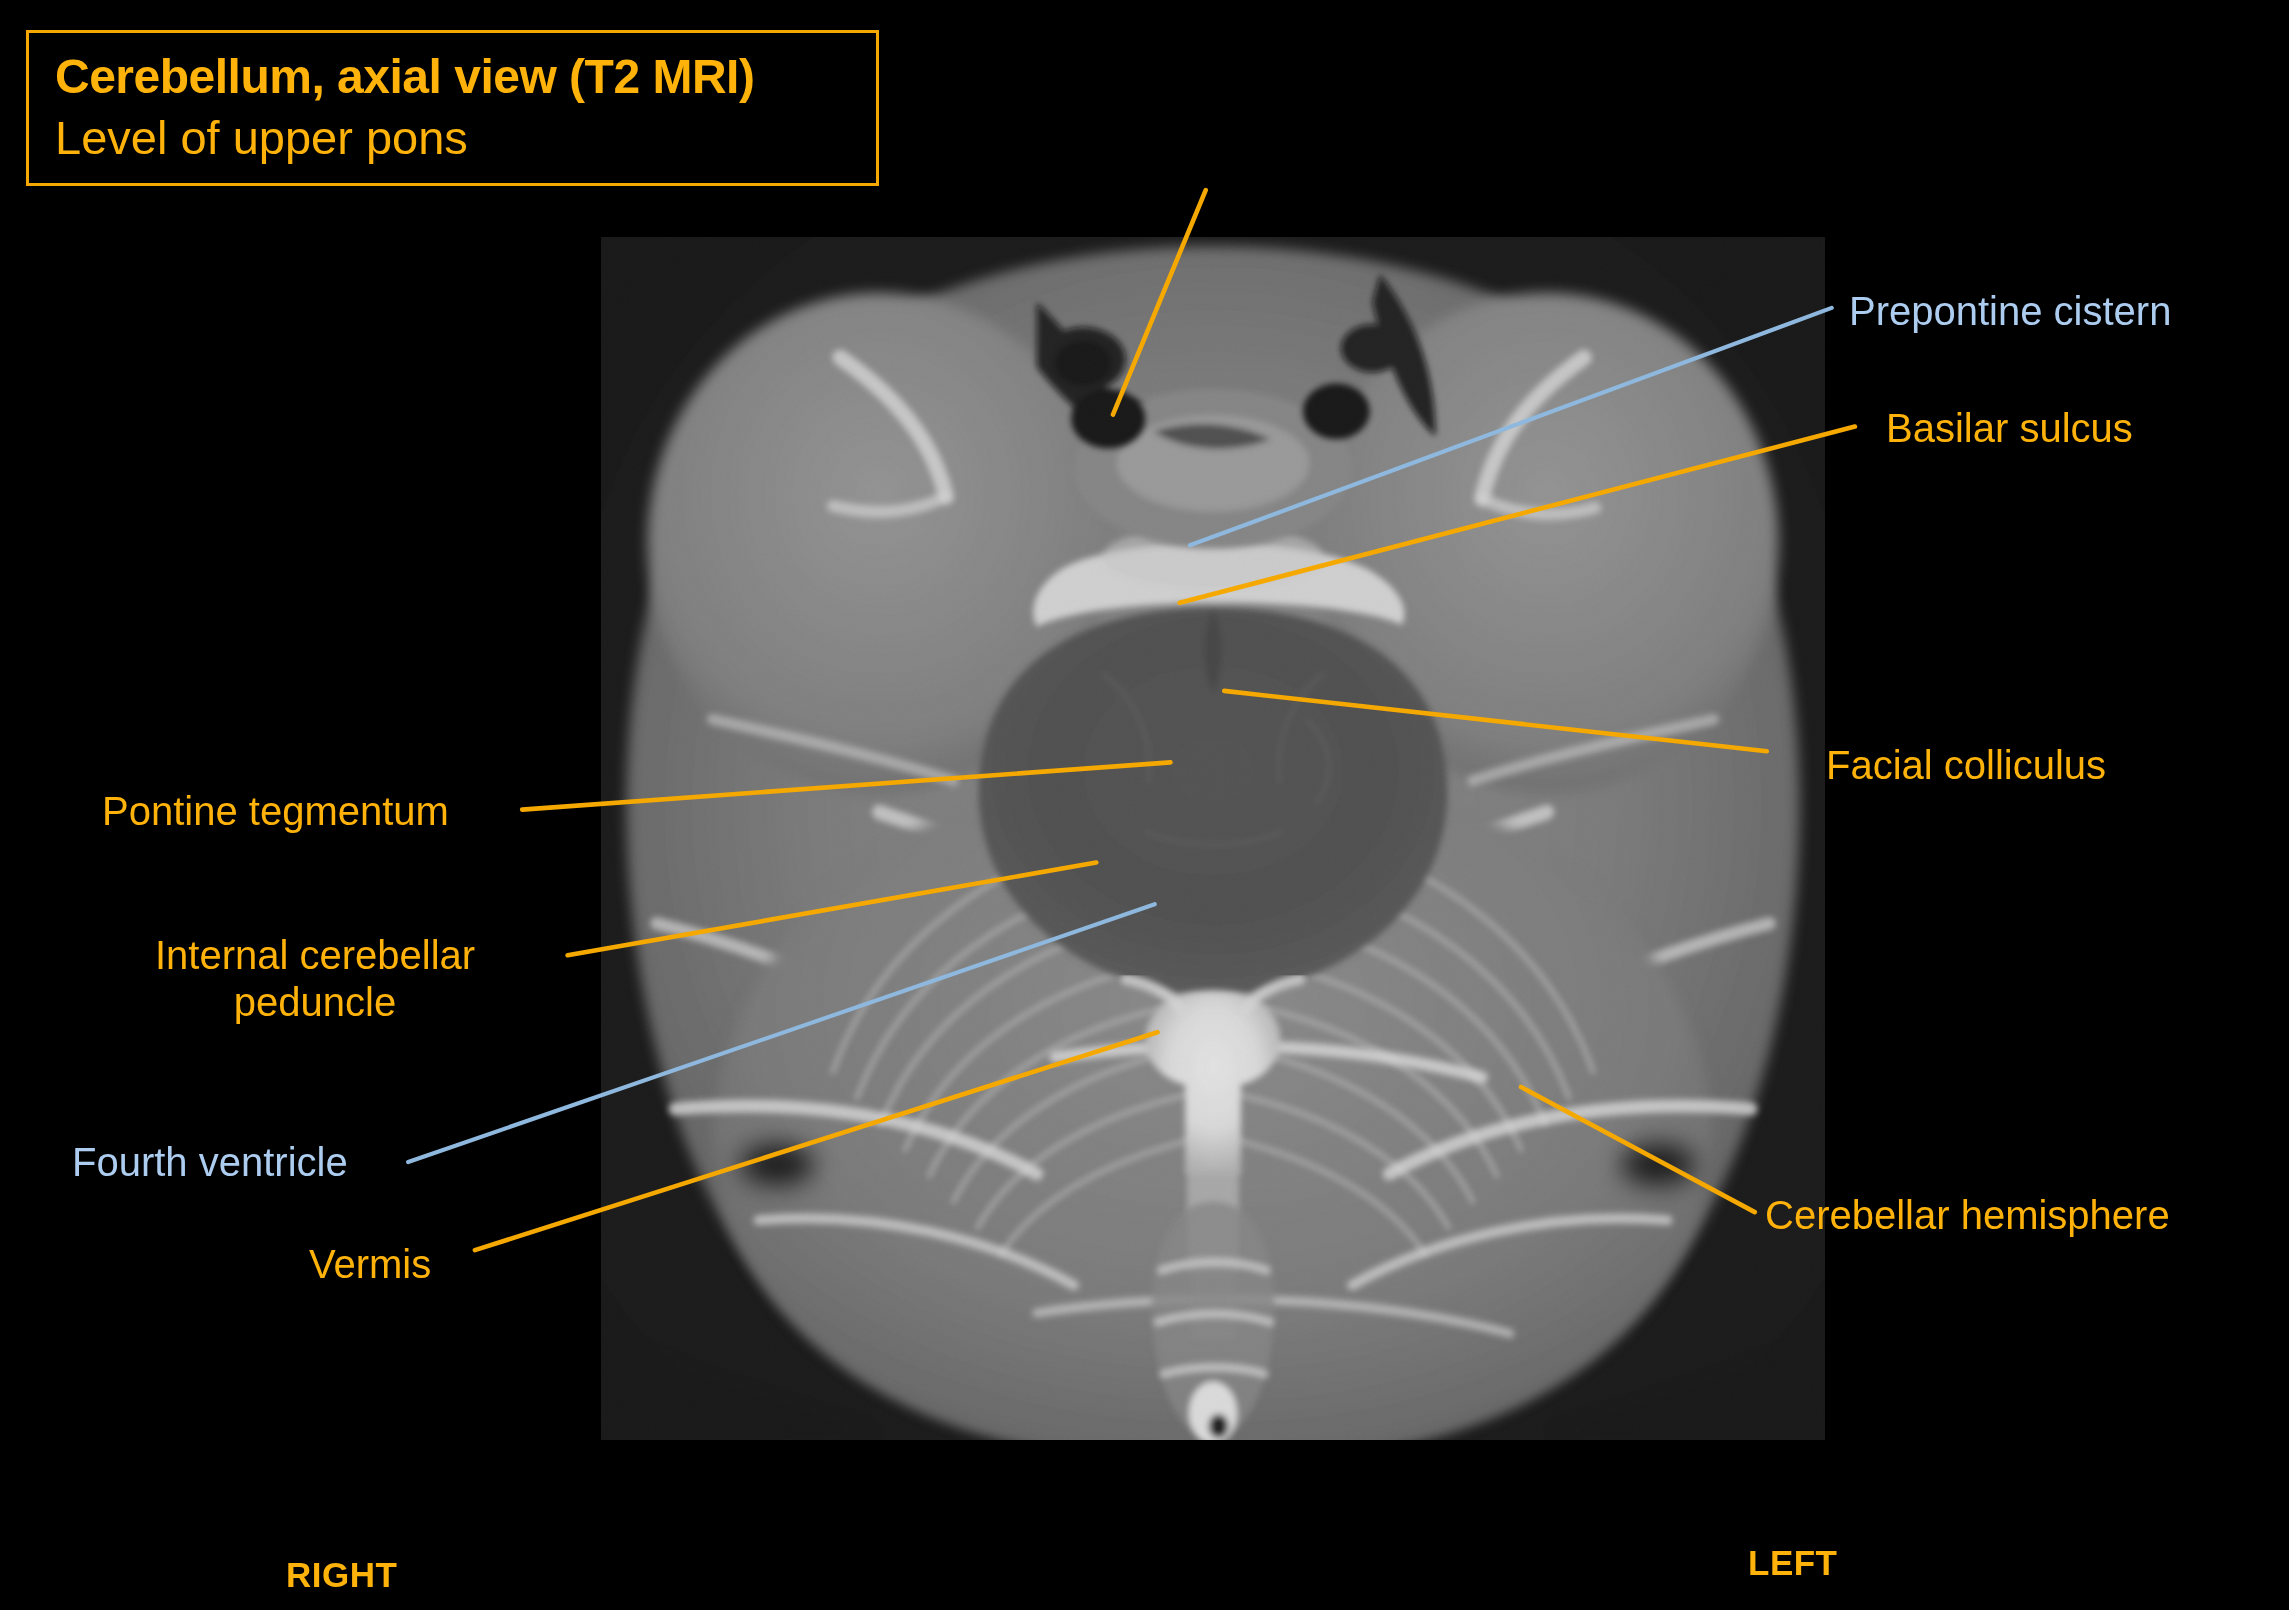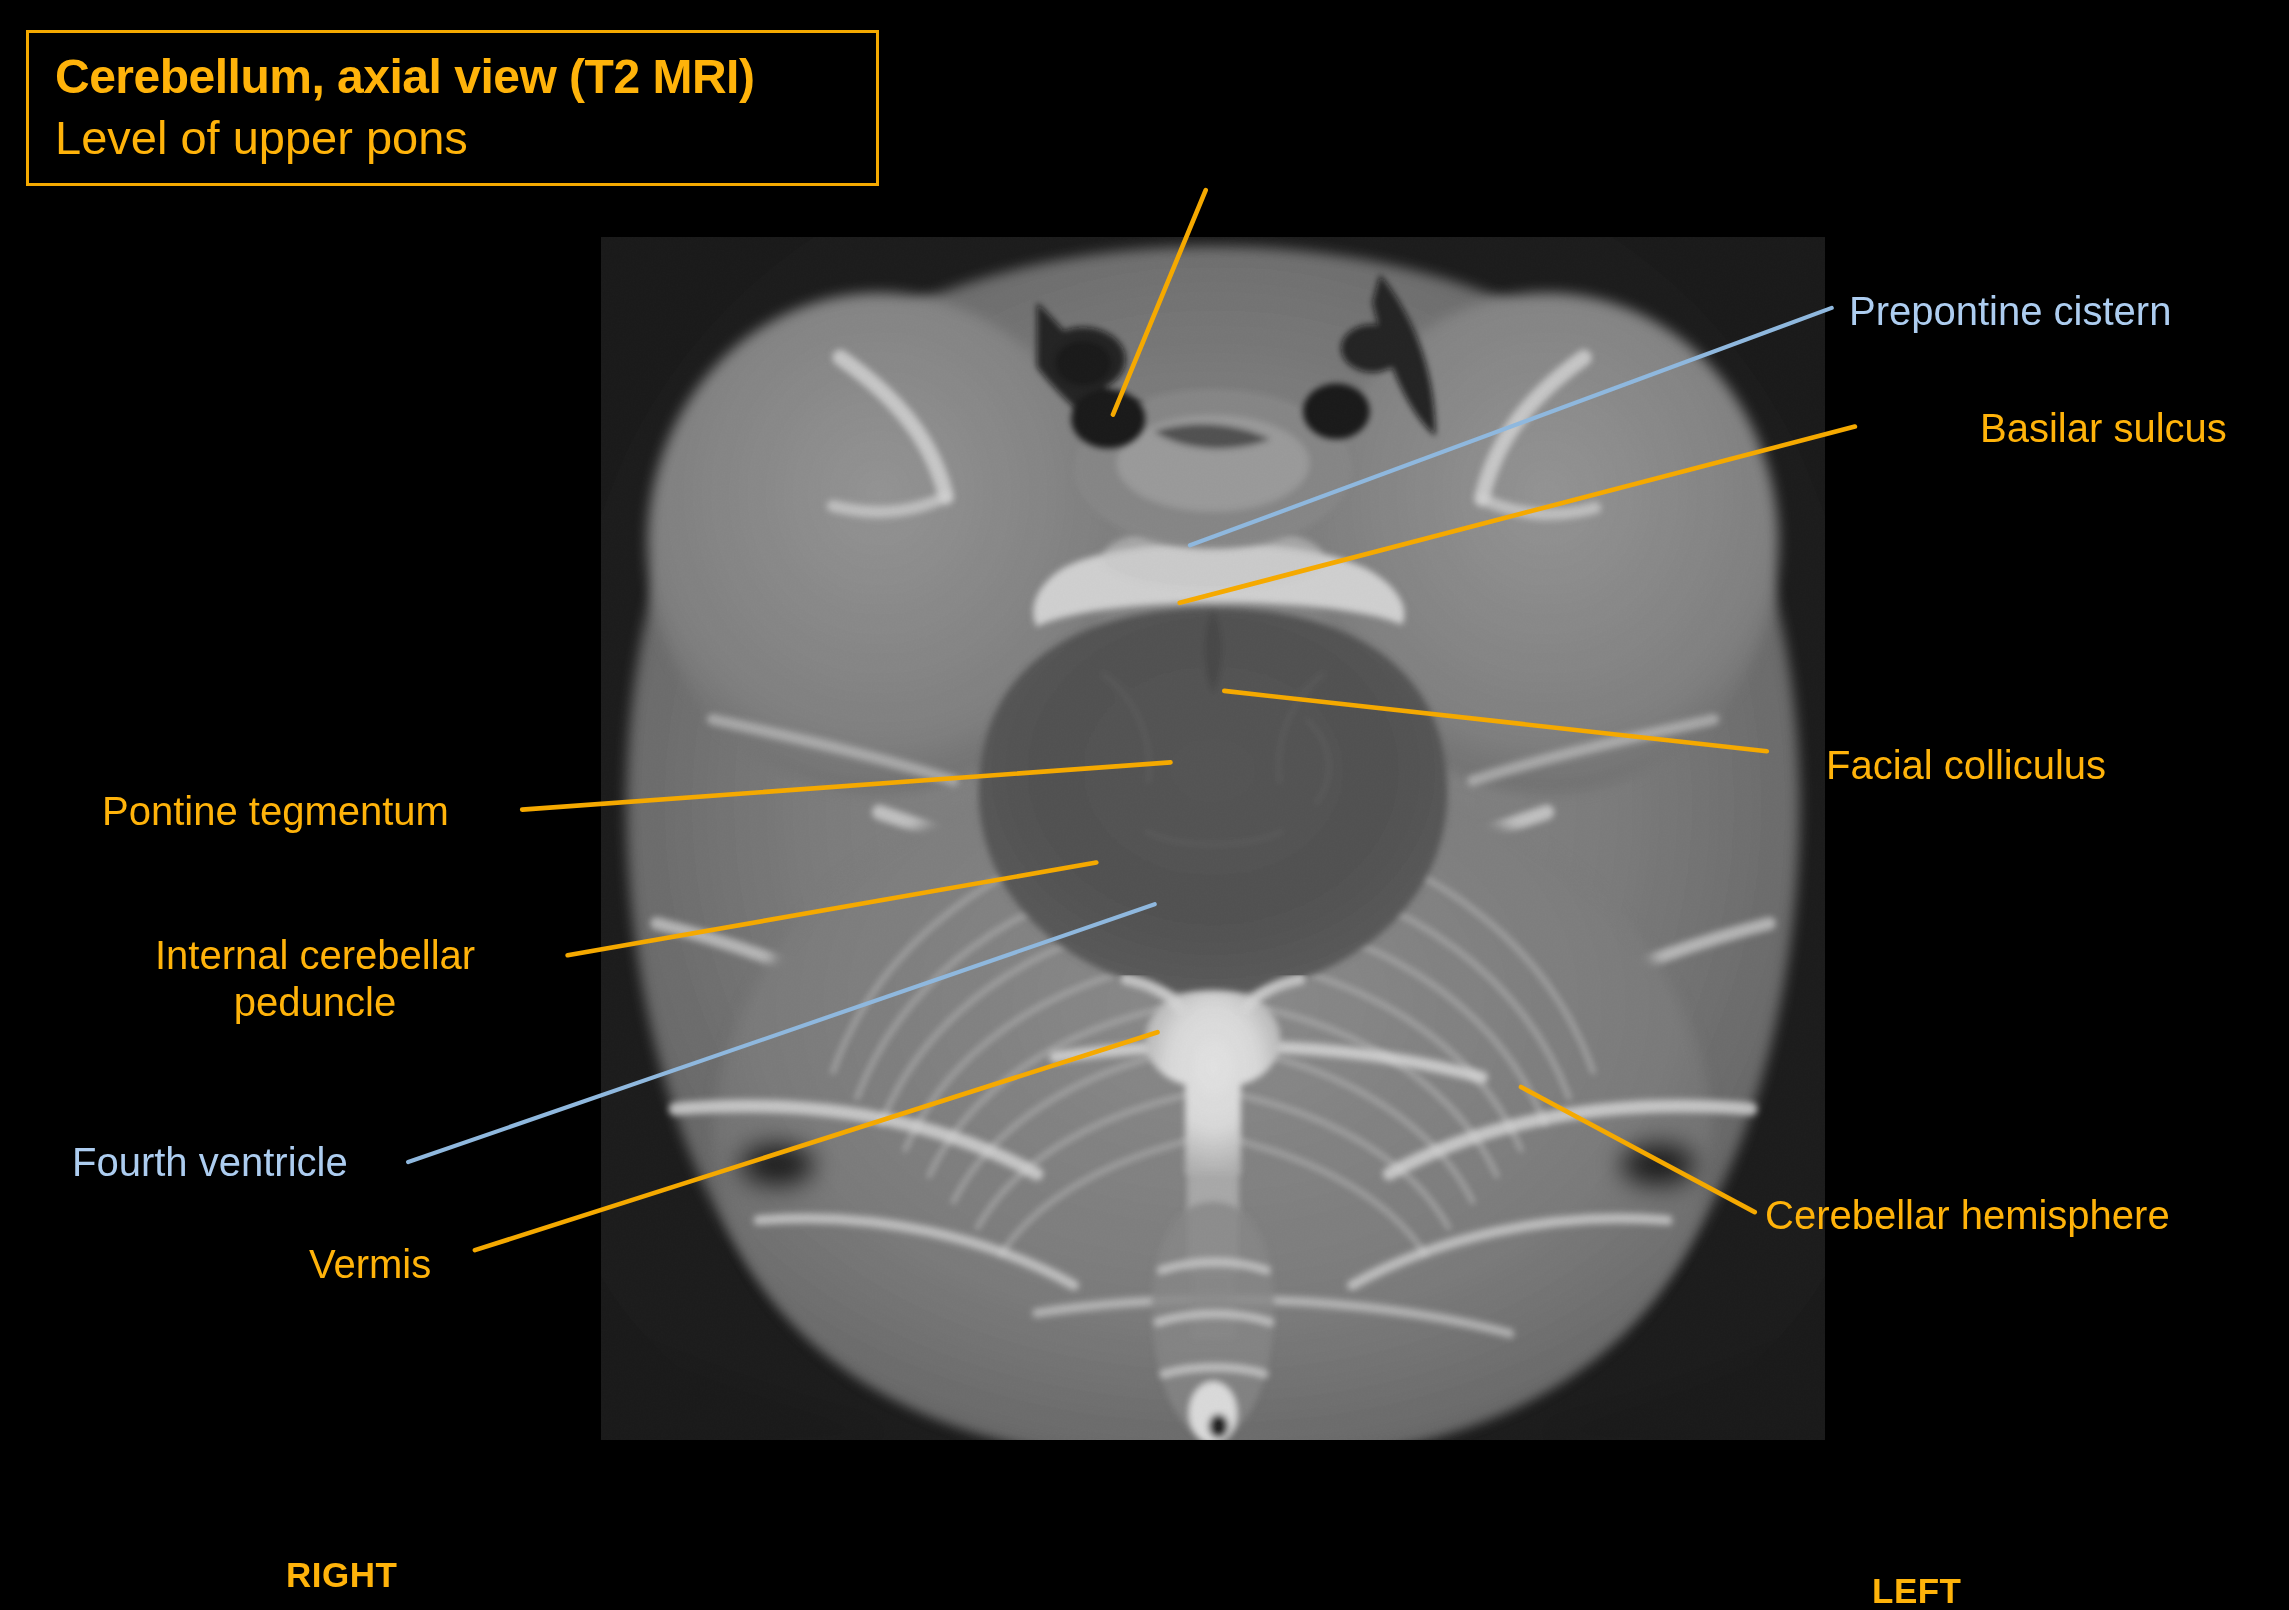--- a/index.html
+++ b/index.html
@@ -330,34 +330,34 @@
 
       <line x1="512" y1="1348" x2="1248" y2="1113" stroke="#f5a900"></line>
 
       <line x1="1892" y1="1307" x2="1640" y2="1172" stroke="#f5a900"></line>
     </g>
   </svg>
 
 
   <div class="label blue" style="left:1849px; top:288px;">Prepontine cistern</div>
 
-  <div class="label" style="left:1980px; top:405px;">Basilar sulcus</div>
+  <div class="label" style="left:1886px; top:405px;">Basilar sulcus</div>
 
   <div class="label" style="left:1781px; top:742px;margin-left:45px;">Facial colliculus</div>
 
   <div class="label" style="left:102px; top:788px;">Pontine tegmentum</div>
 
   <div class="label center" style="left:111px; top:932px; width:408px;">
     <div>Internal cerebellar</div>
     <div>peduncle</div>
   </div>
 
   <div class="label blue" style="left:72px; top:1139px;">Fourth ventricle</div>
 
   <div class="label" style="left:309px; top:1241px;">Vermis</div>
 
   <div class="label" style="left:1765px; top:1192px;">Cerebellar hemisphere</div>
 
   <div class="side-marker" style="left:286px; top:1555px;">RIGHT</div>
-  <div class="side-marker" style="left:1872px; top:1543px;margin-top:28px;">LEFT</div>
+  <div class="side-marker" style="left:1748px; top:1543px;">LEFT</div>
 
 </div>
 
 
 </body></html>

